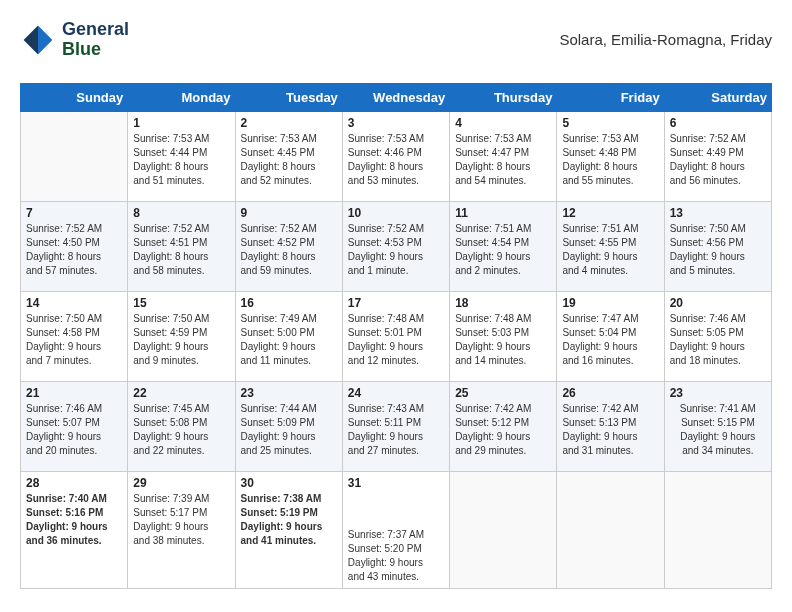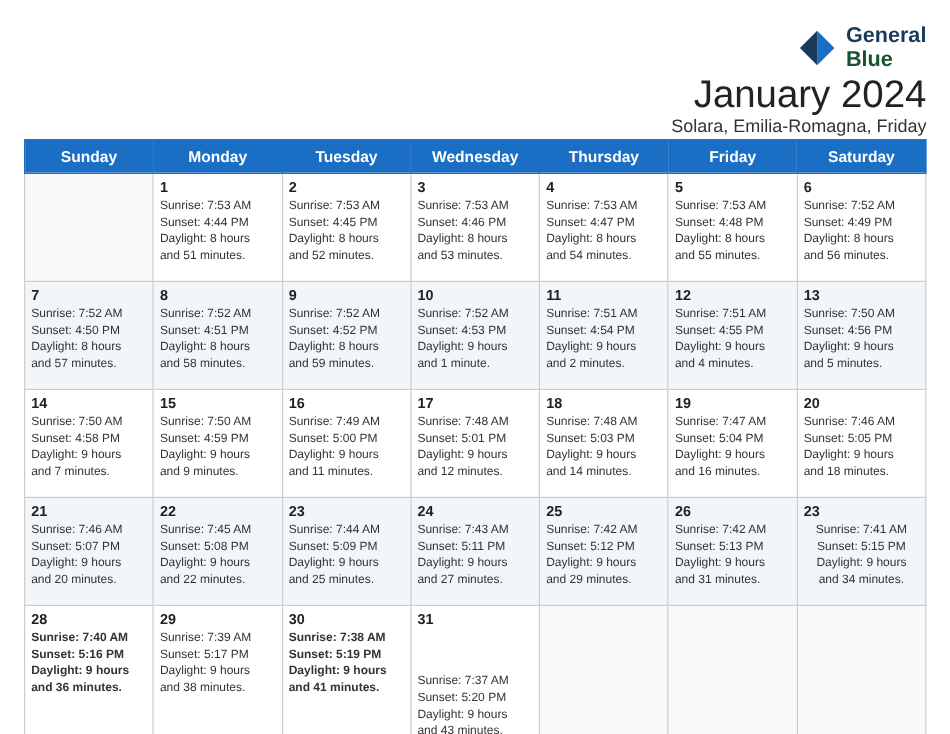--- a/index.html
+++ b/index.html
@@ -6,23 +6,22 @@
     body {
       font-family: Arial, sans-serif;
       background: #fff;
       width: 792px;
       min-height: 612px;
       padding: 20px;
     }
     .header-area {
       display: flex;
       justify-content: space-between;
-      align-items: flex-end;
-      margin-bottom: 2px;
-      flex-direction: column;
+      align-items: center;
+      margin-bottom: 23px;
     }
     .logo {
       display: flex;
       align-items: center;
       gap: 6px;
     }
     .logo-text {
       font-size: 18px;
       font-weight: bold;
       color: #1a3a5c;
@@ -49,21 +48,21 @@
       width: 100%;
       border-collapse: collapse;
       table-layout: fixed;
     }
     thead th {
       background: #1a6fc4;
       color: #fff;
       font-size: 13px;
       font-weight: bold;
       padding: 6px 4px;
-      text-align: center;
+      text-align: right;
       border: 1px solid #1a6fc4;
       margin-top: 32px;
     }
     tbody td {
       border: 1px solid #ccc;
       vertical-align: top;
       padding: 4px 5px;
       font-size: 10.5px;
       color: #222;
       height: 90px;
@@ -97,21 +96,20 @@
     <svg class="logo-icon" viewBox="0 0 40 40" xmlns="http://www.w3.org/2000/svg">
       <polygon points="20,4 36,20 20,36" fill="#1a6fc4"></polygon>
       <polygon points="20,4 4,20 20,36" fill="#1a3a5c"></polygon>
     </svg>
     <div class="logo-text">
       <div>General</div>
       <div class="logo-blue">Blue</div>
     </div>
   </div>
   <div class="title-area">
-    <div class="month-title">January 2024</div>
     <div class="location-title">Solara, Emilia-Romagna, Friday</div>
   </div>
 </div>
 
 <table>
   <thead>
     <tr>
     <th>Sunday</th>
         <th>Monday</th>
         <th>Tuesday</th>

